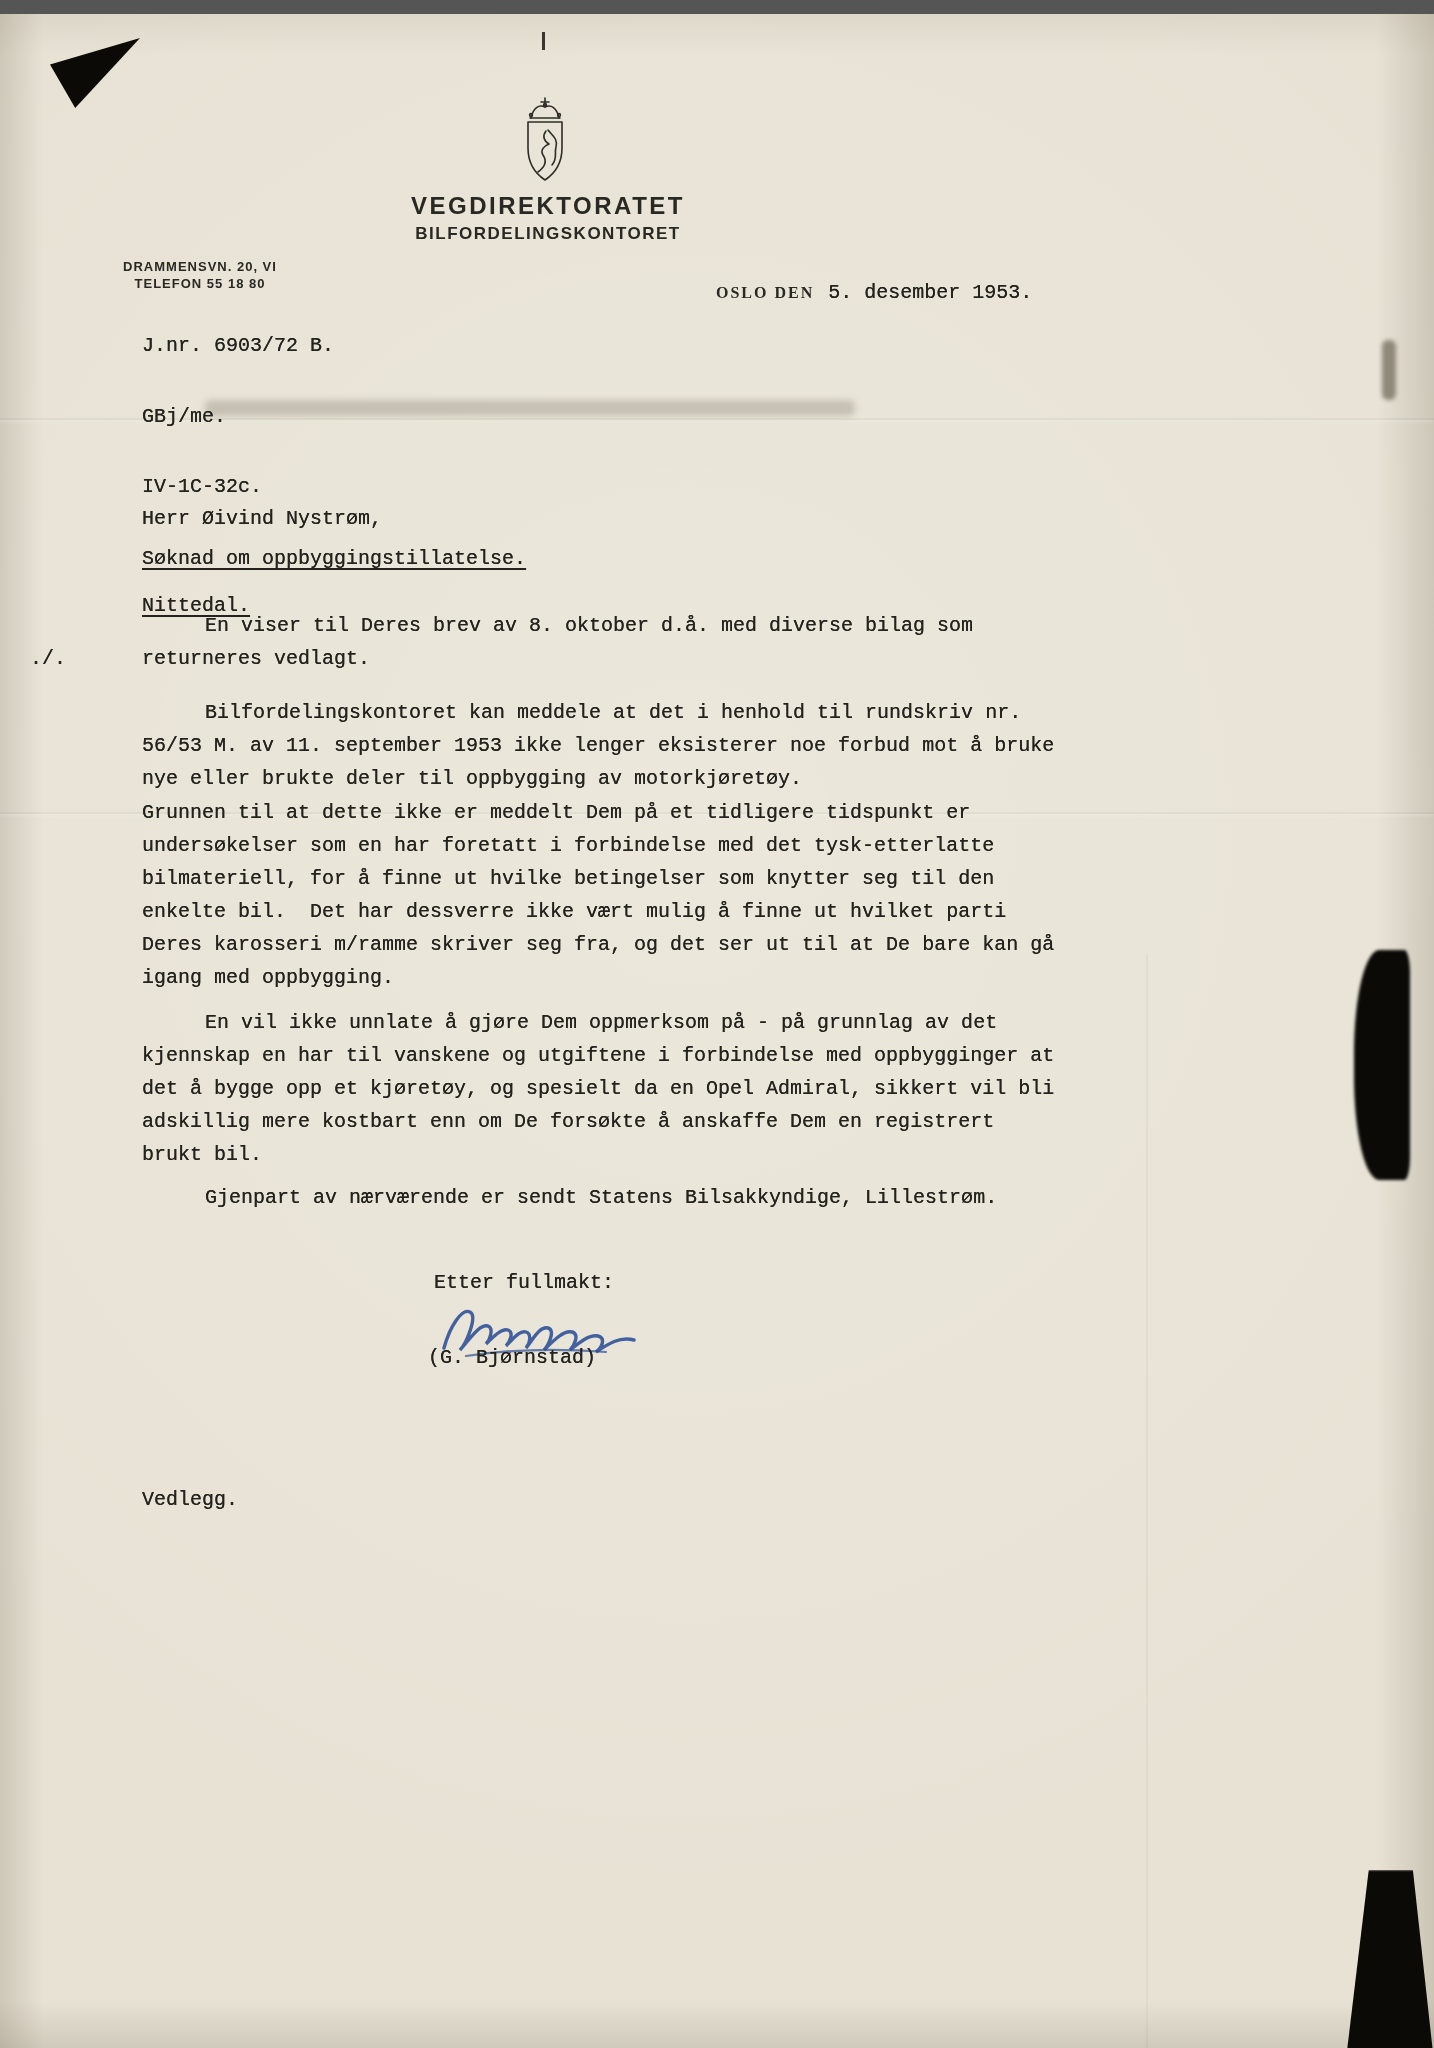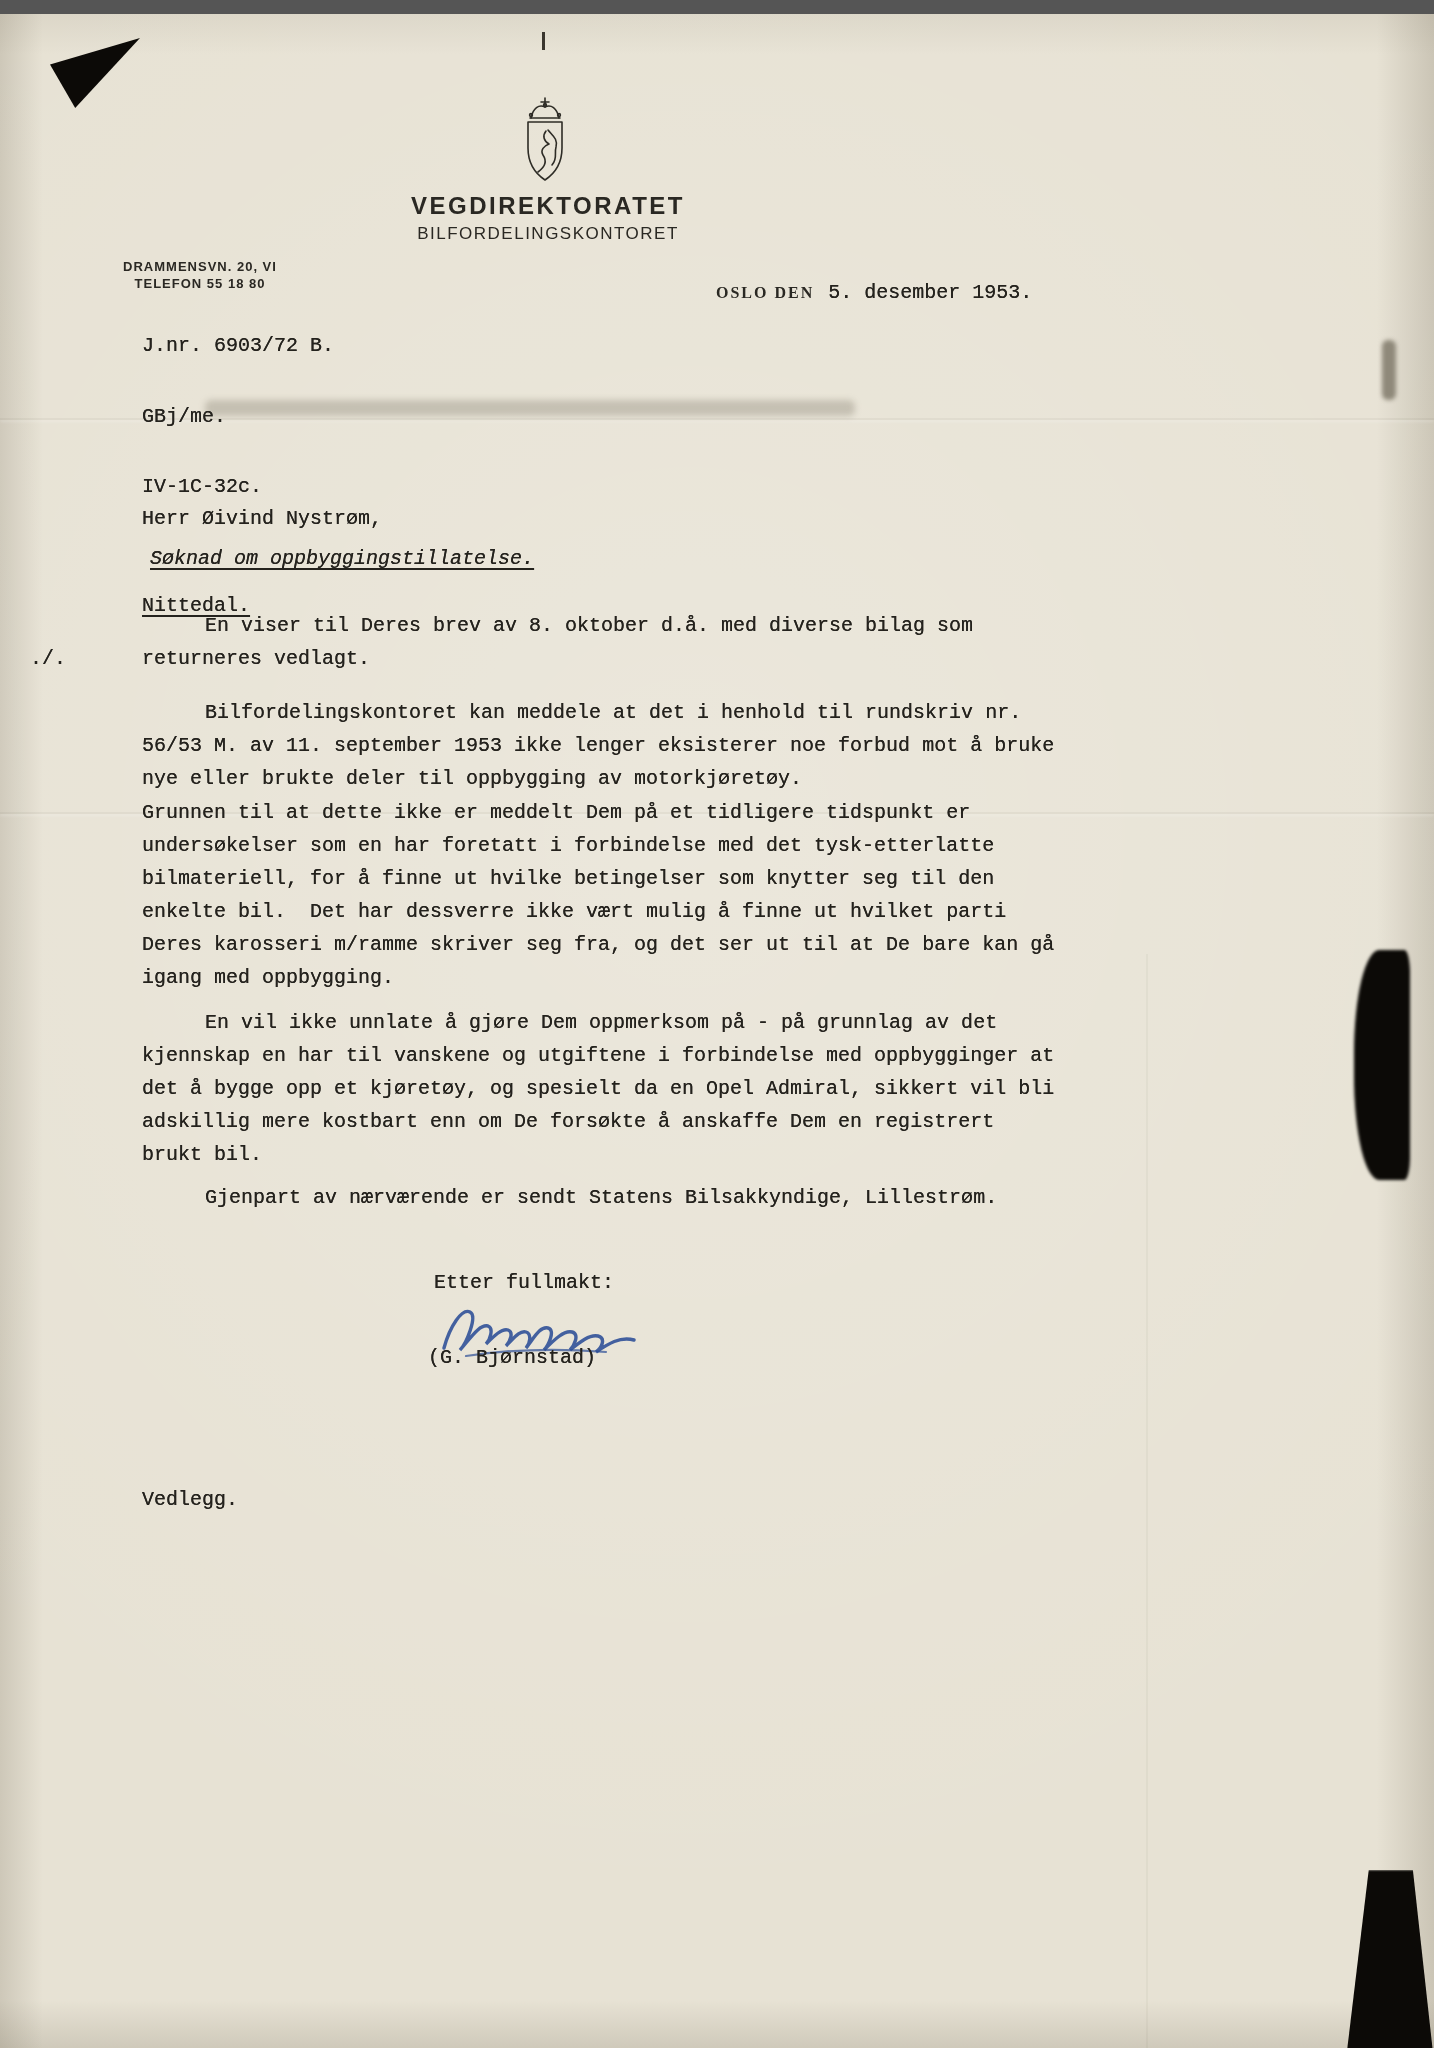--- a/index.html
+++ b/index.html
@@ -31,21 +31,21 @@
     color: #2a2823;
   }
   .org-name {
     font-size: 24px;
     font-weight: 700;
     letter-spacing: 2.5px;
     text-align: center;
   }
   .dept-name {
     font-size: 17px;
-    font-weight: 400;
+    font-weight: 700;
     letter-spacing: 1.5px;
     text-align: center;
     margin-top: 4px;
   }
   .addr {
     font-size: 13px;
     font-weight: 700;
     letter-spacing: 1px;
     line-height: 17px;
     text-align: center;
@@ -119,21 +119,21 @@
     <div>J.nr. 6903/72 B.</div>
     <div>GBj/me.</div>
     <div>IV-1C-32c.</div>
   </div>
 
   <div class="abs typed" style="left:142px; top:432px; line-height:29px;">
     <div>Herr Øivind Nystrøm,</div>
     <div class="underlined">Nittedal.</div>
   </div>
 
-  <div class="abs typed underlined" style="left:150px; top:528px;font-style:italic;">Søknad om oppbyggingstillatelse.</div>
+  <div class="abs typed underlined" style="left:142px; top:528px;">Søknad om oppbyggingstillatelse.</div>
 
   <div class="abs typed" style="left:30px; top:628px;">./.</div>
 
   <div class="abs typed para indent" style="left:142px; top:595px;">En viser til Deres brev av 8. oktober d.å. med diverse bilag som returneres vedlagt.</div>
 
   <div class="abs typed para indent" style="left:142px; top:682px;">Bilfordelingskontoret kan meddele at det i henhold til rundskriv nr. 56/53 M. av 11. september 1953 ikke lenger eksisterer noe forbud mot å bruke nye eller brukte deler til oppbygging av motorkjøretøy.</div>
 
   <div class="abs typed para" style="left:142px; top:782px;">Grunnen til at dette ikke er meddelt Dem på et tidligere tidspunkt er undersøkelser som en har foretatt i forbindelse med det tysk-etterlatte bilmateriell, for å finne ut hvilke betingelser som knytter seg til den enkelte bil.  Det har dessverre ikke vært mulig å finne ut hvilket parti Deres karosseri m/ramme skriver seg fra, og det ser ut til at De bare kan gå igang med oppbygging.</div>
 
   <div class="abs typed para indent" style="left:142px; top:1167px;">Gjenpart av nærværende er sendt Statens Bilsakkyndige, Lillestrøm.</div>

